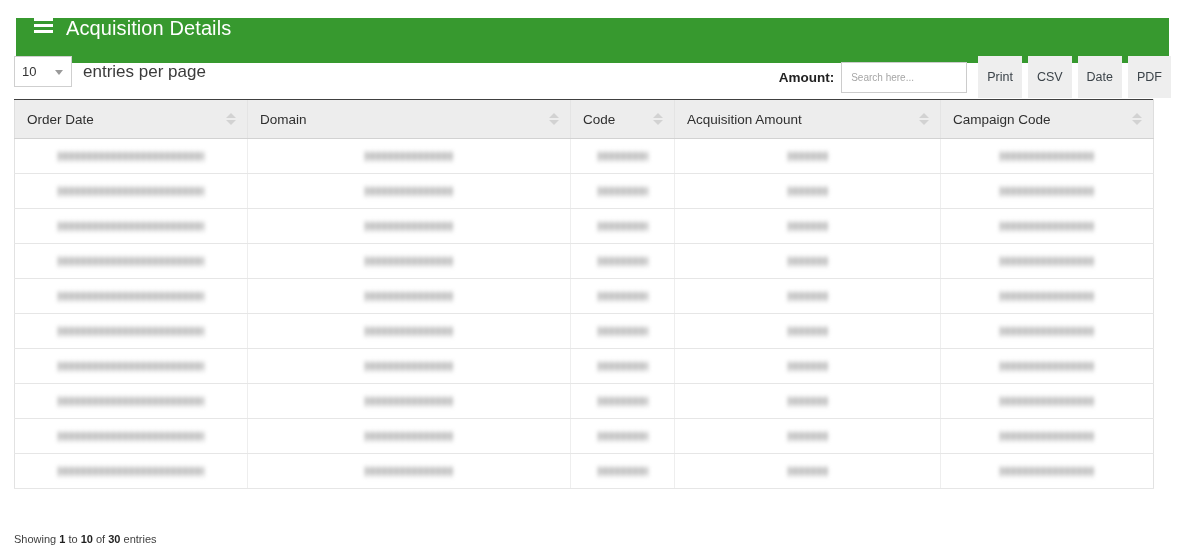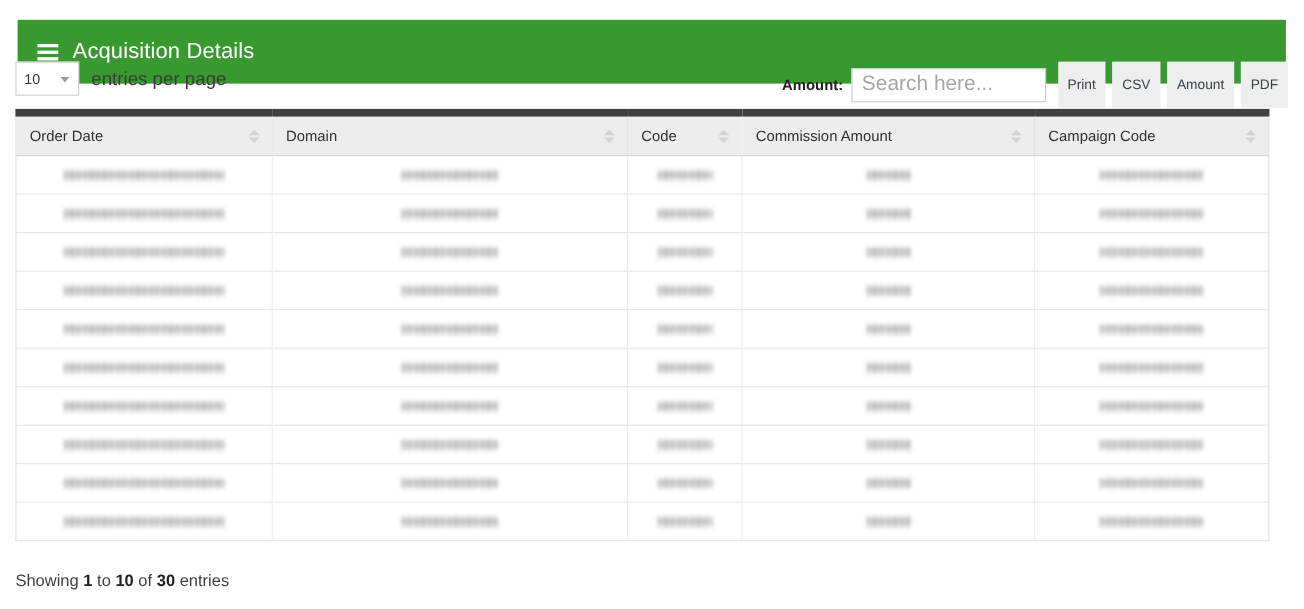--- a/index.html
+++ b/index.html
@@ -22,24 +22,24 @@
   
   .panel {
     position: absolute;
     left: 16px;
     top: 18px;
     width: 1153px;
   }
 
   
   .panel-head {
-    height: 58px;
+    height: 45px;
     background: #37992f;
     display: flex;
-    align-items: center;
+    align-items: flex-start;
     padding-left: 18px;
     box-sizing: border-box;
   }
   .burger {
     width: 19px;
     height: 15px;
     display: inline-flex;
     flex-direction: column;
     justify-content: space-between;
     margin-right: 13px;
@@ -107,27 +107,27 @@
     display: flex;
     align-items: center;
   }
   .search-label {
     font-size: 13.5px;
     color: #222222;
     font-weight: bold;
     margin-right: 7px;
   }
   .search-input {
-    width: 177px;
+    width: 126px;
     height: 31px;
     border: 1px solid #cccccc;
     background: #ffffff;
     box-sizing: border-box;
     padding: 0 9px;
-    font-size: 19px;
+    font-size: 10px;
     color: #333333;
     font-family: "Liberation Sans", sans-serif;
     outline: none;
     border-radius: 0;
   }
   .search-input::placeholder { color: #a6a6a6; opacity: 1; }
 
   .exp-btns { display: flex; margin-left: 11px; }
   .exp-btn {
     background: #eeeeee;
@@ -152,21 +152,21 @@
     top: 99px;
     width: 1139px;
   }
   table.dt {
     border-collapse: collapse;
     width: 1139px;
     table-layout: fixed;
   }
   table.dt thead th {
     background: #ededed;
-    border-top: 7px solid #404040;
+    border-top: 1px solid #404040;
     border-bottom: 1px solid #d2d2d2;
     border-left: 1px solid #e4e4e4;
     height: 39px;
     font-size: 13.5px;
     font-weight: normal;
     color: #2f2f2f;
     box-sizing: border-box;
     padding: 0 12px;
     position: relative;
     white-space: nowrap;
@@ -233,22 +233,22 @@
   .redact.w-date { width: 146px; }
   .redact.w-dom  { width: 88px; }
   .redact.w-typ  { width: 50px; }
   .redact.w-amt  { width: 40px; }
   .redact.w-cmp  { width: 94px; }
 
   
   .foot-info {
     position: absolute;
     left: 14px;
-    top: 520px;
-    font-size: 15px;
+    top: 533px;
+    font-size: 11px;
     color: #3f3f3f;
   }
   .foot-info b { font-weight: bold; color: #1f1f1f; }
 
   .pager {
     position: absolute;
     right: 14px;
     top: 511px;
     display: flex;
   }
@@ -299,21 +299,21 @@
     </div>
     <span class="len-label">entries per page</span>
   </div>
 
   <div class="search-area">
     <span class="search-label">Amount:</span>
     <input class="search-input" type="text" placeholder="Search here..." style="">
     <div class="exp-btns">
       <button class="exp-btn">Print</button>
       <button class="exp-btn">CSV</button>
-      <button class="exp-btn">Amount</button>
+      <button class="exp-btn">Date</button>
       <button class="exp-btn">PDF</button>
     </div>
   </div>
 
   <div class="tbl-wrap">
     <table class="dt">
       <colgroup>
         <col style="width:233px">
         <col style="width:323px">
         <col style="width:104px">
@@ -328,21 +328,21 @@
           </th>
           <th class="c-mid">
             <span>Domain</span>
             <span class="sort-ico"></span>
           </th>
           <th class="c-mid">
             <span>Code</span>
             <span class="sort-ico"></span>
           </th>
           <th class="c-mid">
-            <span>Commission Amount</span>
+            <span>Acquisition Amount</span>
             <span class="sort-ico"></span>
           </th>
           <th class="c-mid">
             <span>Campaign Code</span>
             <span class="sort-ico"></span>
           </th>
         </tr>
       </thead>
       <tbody id="tbody">
           <tr>

